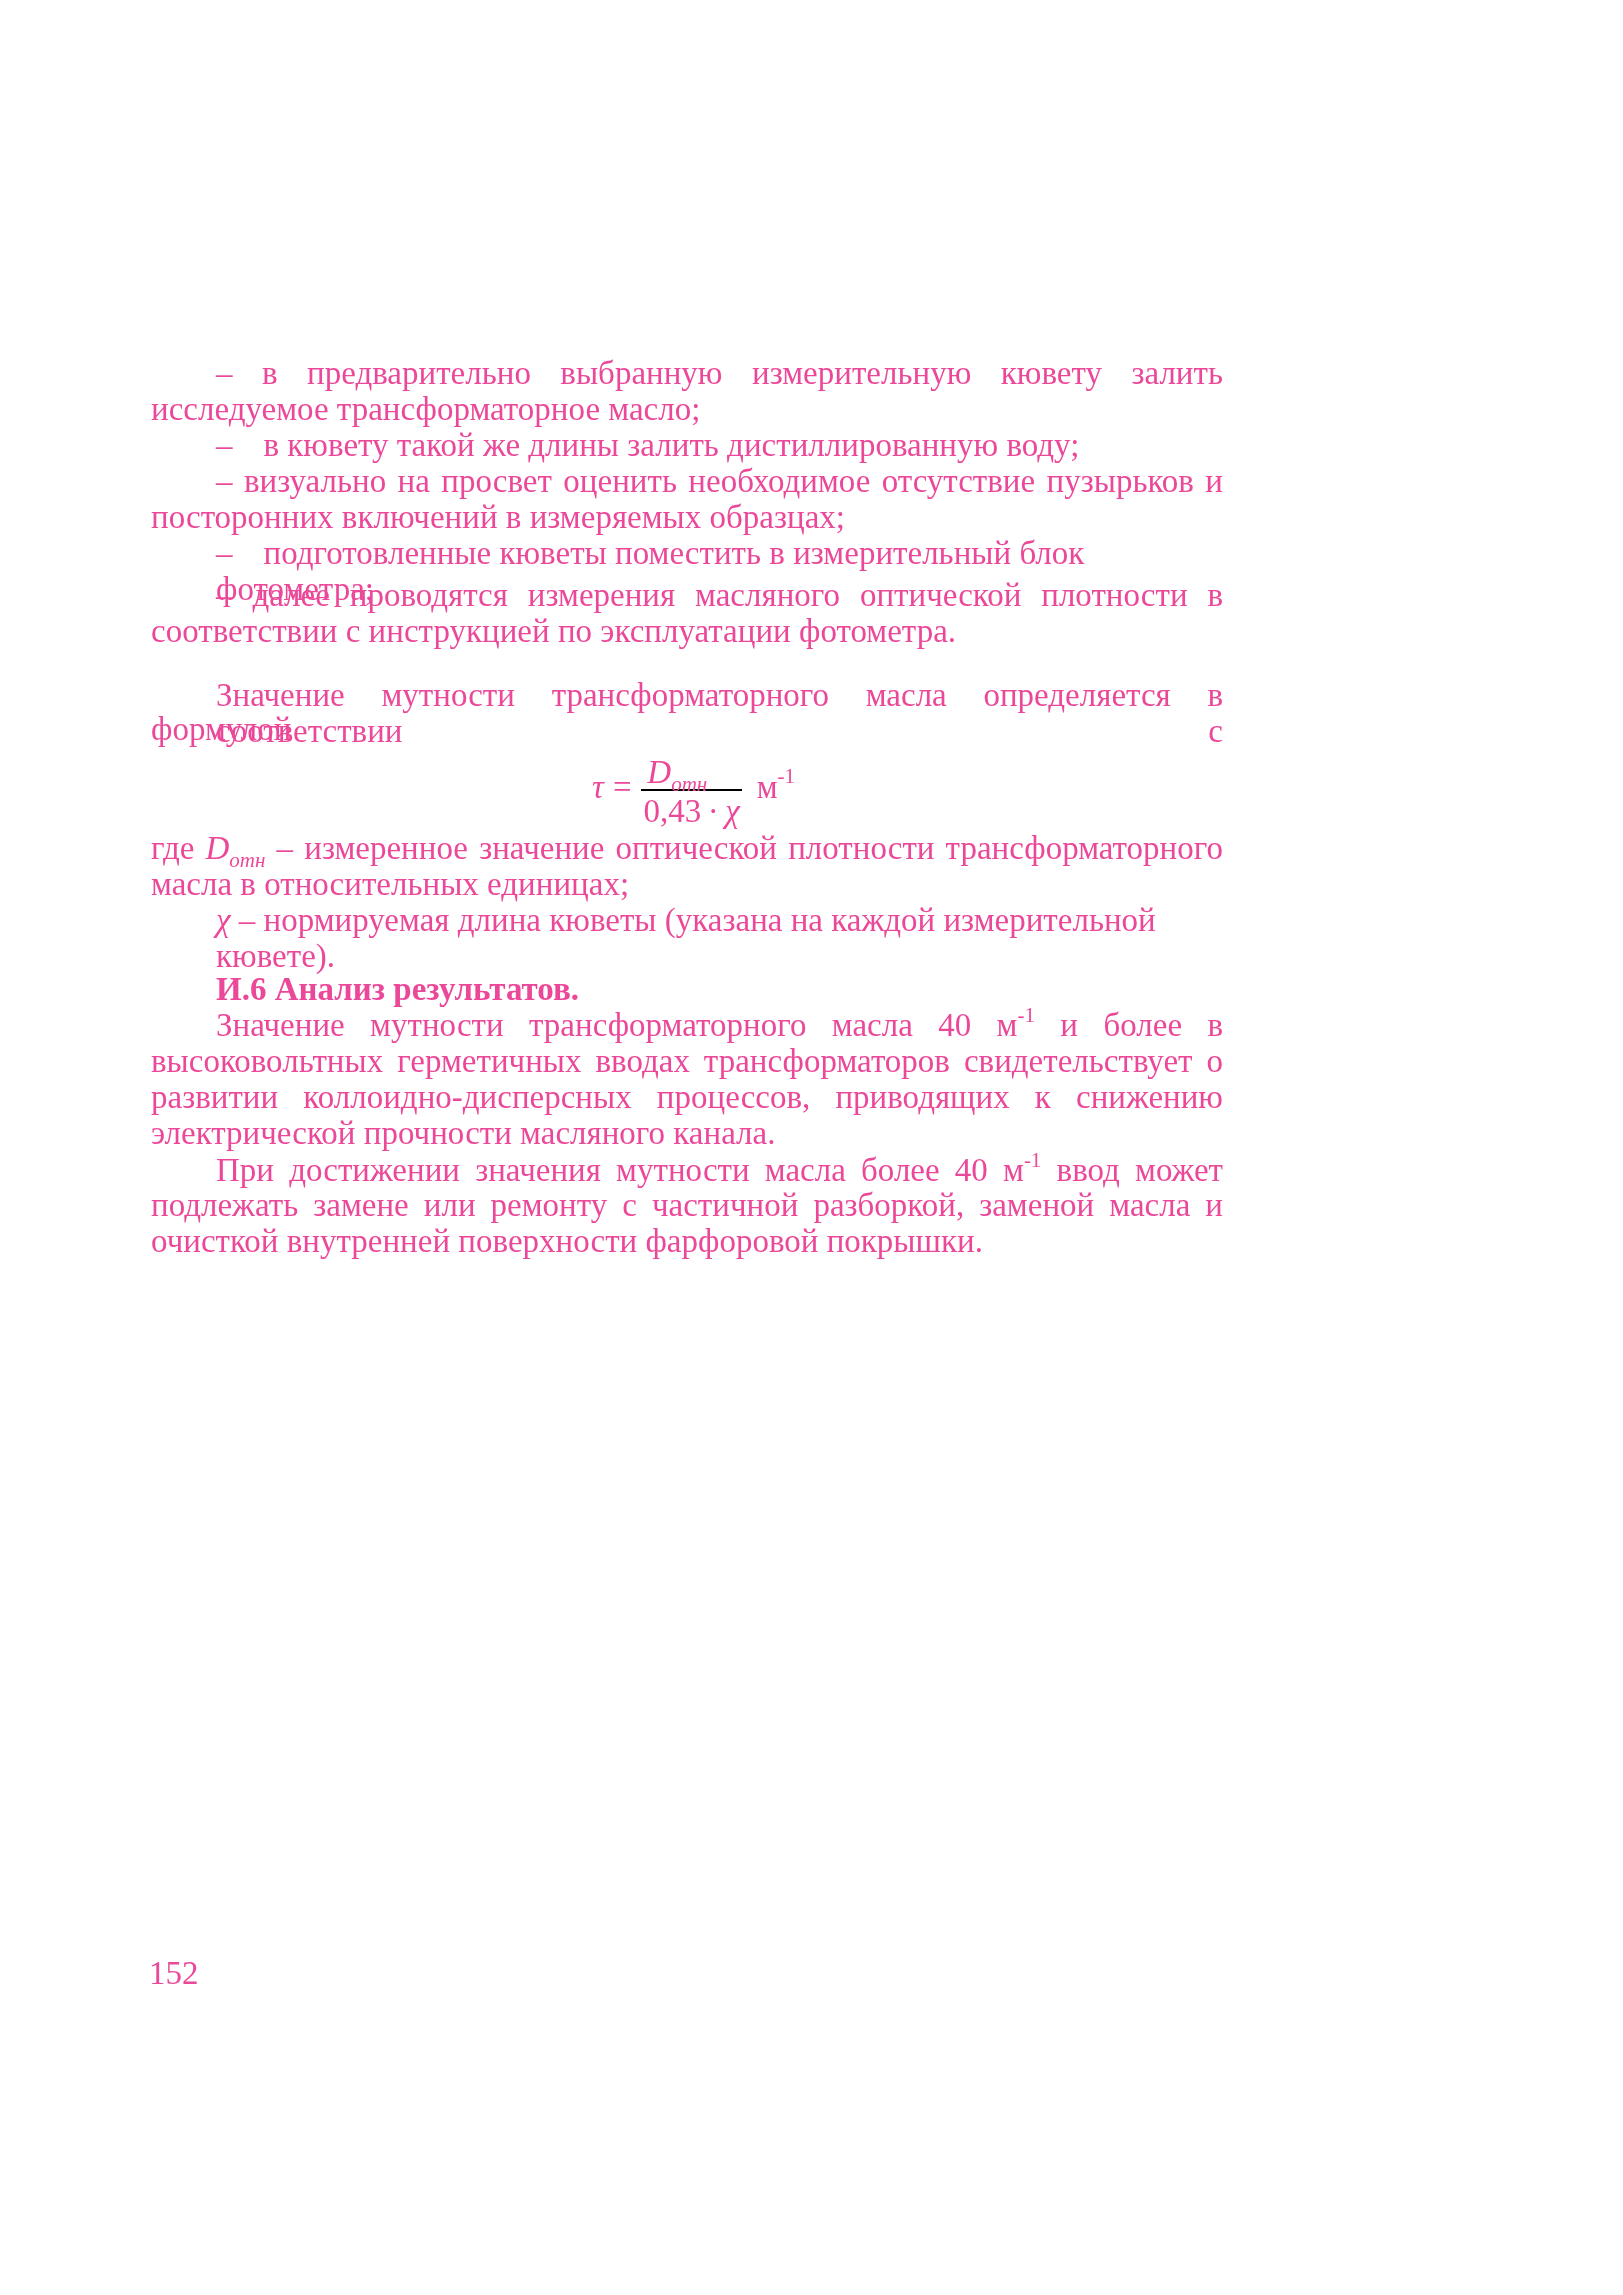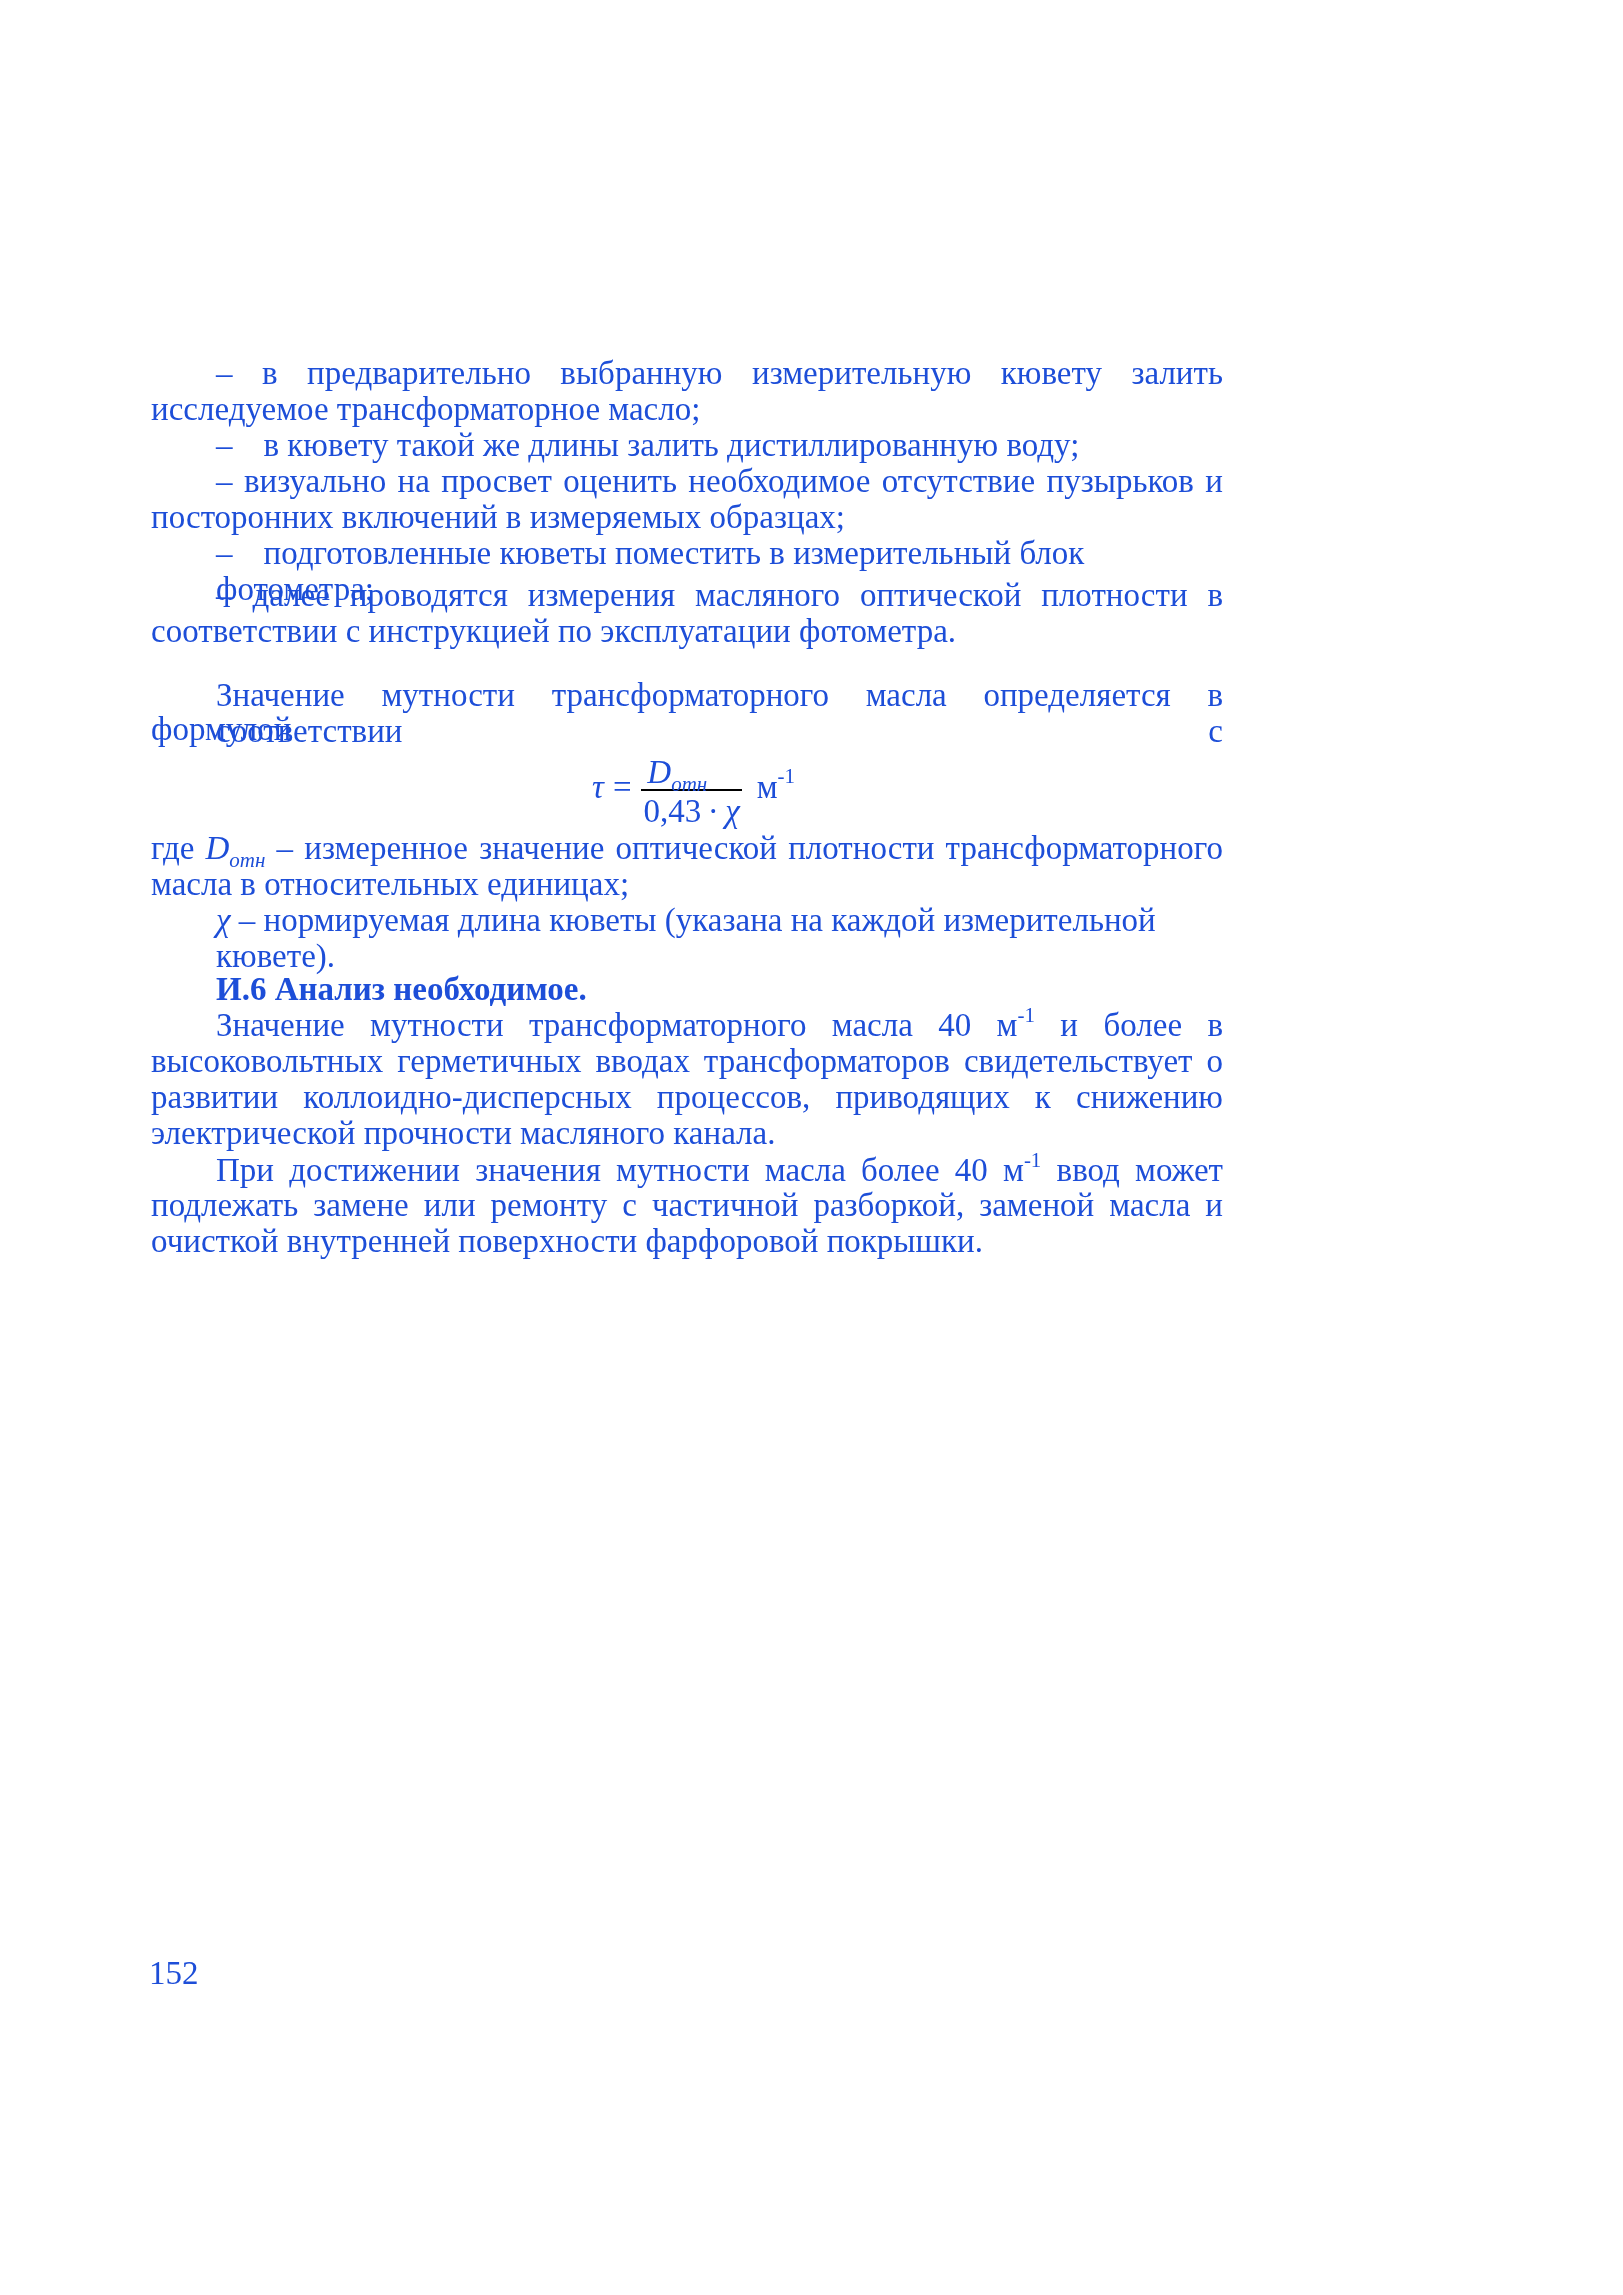--- a/index.html
+++ b/index.html
@@ -1,21 +1,21 @@
 <!DOCTYPE html>
 <html style="font-size:10.5px"><head>
 <meta charset="utf-8">
 <style>
   html, body { margin: 0; padding: 0; background: #888; }
   .page {
     position: relative;
     width: 1623px;
     height: 2295px;
     background: #ffffff;
-    color: #1d4ed8;
+    color: #ec4899;
     font-family: "Liberation Serif", "DejaVu Serif", serif;
     font-size: 33px;
     overflow: hidden;
   }
   .line {
     position: absolute;
     left: 151px;
     width: 1072px;
     height: 36px;
     line-height: 36px;
@@ -85,21 +85,21 @@
       <div class="line indent stretch" style="top: 463px;"><span class="dash">–</span> <span>визуально на просвет оценить необходимое отсутствие пузырьков и</span></div>
       <div class="line" style="top: 499px;"><span>посторонних включений в измеряемых образцах;</span></div>
       <div class="line indent" style="top: 535px;"><span class="dash">–</span><span class="gap"></span><span>подготовленные кюветы поместить в измерительный блок фотометра;</span></div>
       <div class="line indent stretch" style="top: 577px;"><span class="dash">–</span> <span>далее проводятся измерения масляного оптической плотности в</span></div>
       <div class="line" style="top: 613px;"><span>соответствии с инструкцией по эксплуатации фотометра.</span></div>
       <div class="line indent stretch" style="top: 677px;"><span>Значение мутности трансформаторного масла определяется в соответствии с</span></div>
       <div class="line" style="top: 711px;"><span>формулой</span></div>
       <div class="line stretch" style="top: 830px;"><span>где </span><span class="it">D</span><sub class="it">отн</sub><span> – измеренное значение оптической плотности трансформаторного</span></div>
       <div class="line" style="top: 866px;"><span>масла в относительных единицах;</span></div>
       <div class="line indent" style="top: 902px;"><span class="it">χ</span><span> – нормируемая длина кюветы (указана на каждой измерительной кювете).</span></div>
-      <div class="line indent bold" style="top: 971px;"><span>И.6 Анализ необходимое.</span></div>
+      <div class="line indent bold" style="top: 971px;"><span>И.6 Анализ результатов.</span></div>
       <div class="line indent stretch" style="top: 1007px;"><span>Значение мутности трансформаторного масла 40 м</span><sup>-1</sup><span> и более в</span></div>
       <div class="line stretch" style="top: 1043px;"><span>высоковольтных герметичных вводах трансформаторов свидетельствует о</span></div>
       <div class="line stretch" style="top: 1079px;"><span>развитии коллоидно-дисперсных процессов, приводящих к снижению</span></div>
       <div class="line" style="top: 1115px;"><span>электрической прочности масляного канала.</span></div>
       <div class="line indent stretch" style="top: 1152px;"><span>При достижении значения мутности масла более 40 м</span><sup>-1</sup><span> ввод может</span></div>
       <div class="line stretch" style="top: 1187px;"><span>подлежать замене или ремонту с частичной разборкой, заменой масла и</span></div>
       <div class="line" style="top: 1223px;"><span>очисткой внутренней поверхности фарфоровой покрышки.</span></div>
     </div>
 
   <div class="formula-row">

